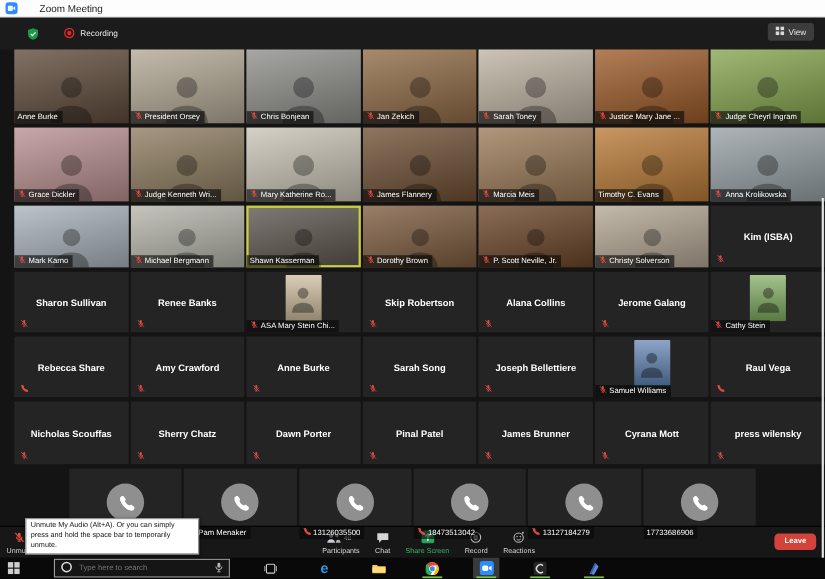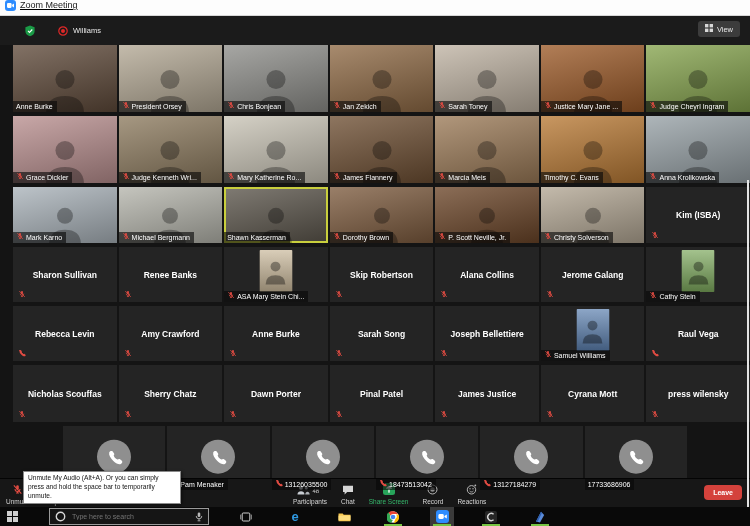--- a/index.html
+++ b/index.html
@@ -1,19 +1,19 @@
 <!DOCTYPE html>
 <html><head>
 <meta charset="utf-8">
 <style>
   html,body{margin:0;padding:0;background:#000;}
   .screen{position:relative;width:750px;height:526px;overflow:hidden;background:#141414;
     font-family:"Liberation Sans",sans-serif;-webkit-font-smoothing:antialiased;}
   
-  .titlebar{height:16px;background:#fdfdfd;border-bottom:1px solid #d8d8d8;display:flex;gap:4px;padding-left:5px;box-sizing:border-box;text-decoration:underline;}
+  .titlebar{height:16px;background:#fdfdfd;border-bottom:1px solid #d8d8d8;display:flex;align-items:center;gap:20px;padding-left:5px;box-sizing:border-box;}
   .zicon{width:11px;height:11px;border-radius:3px;background:#2d8cff;display:flex;align-items:center;justify-content:center;flex:0 0 auto;}
   .ttext{font-size:9px;color:#1a1a1a;}
   
   .mheader{position:absolute;top:16px;left:0;right:0;height:29px;background:#1b1b1b;display:flex;align-items:center;}
   .shield{margin-left:24px;display:flex;}
   .recwrap{margin-left:22px;display:flex;align-items:center;gap:5px;}
   .rectext{color:#e8e8e8;font-size:7.5px;}
   .viewbtn{position:absolute;right:10px;top:5px;background:#3c3c3c;color:#e8e8e8;font-size:7.5px;border-radius:3px;
     padding:3px 7px;display:flex;align-items:center;gap:4px;}
   
@@ -82,21 +82,21 @@
           <path d="M4 5.9l1.5 1.5L8.3 4.5" stroke="#fff" stroke-width="1.1" fill="none"></path>
         </svg>
     </span>
     <span class="recwrap">
       <span>
         <svg width="10" height="10" viewBox="0 0 10 10">
             <circle cx="5" cy="5" r="4.2" fill="none" stroke="#e02828" stroke-width="1.2"></circle>
             <circle cx="5" cy="5" r="2" fill="#e02828"></circle>
           </svg>
       </span>
-      <span class="rectext">Williams</span>
+      <span class="rectext">Recording</span>
     </span>
     <span class="viewbtn">
       <span>
         <svg width="8" height="8" viewBox="0 0 8 8">
             <g fill="#d8d8d8">
               <rect width="3.4" height="3.4"></rect>
               <rect x="4.6" width="3.4" height="3.4"></rect>
               <rect y="4.6" width="3.4" height="3.4"></rect>
               <rect x="4.6" y="4.6" width="3.4" height="3.4"></rect>
             </g>
@@ -492,21 +492,21 @@
                 <path d="M3.3 5.4a2.7 2.7 0 0 0 5.4 0" fill="none" stroke="#e14b42" stroke-width="1.1"></path>
                 <path d="M6 8.4v1.4M4.4 9.8h3.2" stroke="#e14b42" stroke-width="1.1"></path>
                 <path d="M2 1.6l8.2 8.8" stroke="#e14b42" stroke-width="1.2"></path>
               </svg></span>
             <span>Cathy Stein</span>
           </div>
         </div>
       </div>
       <div class="grid-row" style="height: 55px;">
         <div class="tile">
-          <span class="center-name">Rebecca Levin</span>
+          <span class="center-name">Rebecca Share</span>
           <span class="corner-mute">
             <svg width="8" height="8" viewBox="0 0 12 12">
               <path d="M2.3 2.6c.5-1 1.7-1.3 2.3-.7l1 1.3c.4.5.3 1.2-.2 1.6 0 0 .3 1 1.1 1.8.8.8 1.8 1.1 1.8 1.1.4-.5 1.1-.6 1.6-.2l1.3 1c.6.6.3 1.8-.7 2.3-1 .5-3.2.1-5.3-2C3.1 6.7 1.8 4.6 2.3 2.6z" fill="#e14b42"></path>
               <path d="M1.6 1.6l8.8 8.8" stroke="#e14b42" stroke-width="1.2"></path>
             </svg>
           </span>
         </div>
         <div class="tile">
           <span class="center-name">Amy Crawford</span>
           <span class="corner-mute">
@@ -617,21 +617,21 @@
           <span class="corner-mute">
             <svg width="8" height="8" viewBox="0 0 12 12">
               <rect x="4.6" y="1.4" width="2.8" height="5" rx="1.4" fill="#e14b42"></rect>
               <path d="M3.3 5.4a2.7 2.7 0 0 0 5.4 0" fill="none" stroke="#e14b42" stroke-width="1.1"></path>
               <path d="M6 8.4v1.4M4.4 9.8h3.2" stroke="#e14b42" stroke-width="1.1"></path>
               <path d="M2 1.6l8.2 8.8" stroke="#e14b42" stroke-width="1.2"></path>
             </svg>
           </span>
         </div>
         <div class="tile">
-          <span class="center-name">James Justice</span>
+          <span class="center-name">James Brunner</span>
           <span class="corner-mute">
             <svg width="8" height="8" viewBox="0 0 12 12">
               <rect x="4.6" y="1.4" width="2.8" height="5" rx="1.4" fill="#e14b42"></rect>
               <path d="M3.3 5.4a2.7 2.7 0 0 0 5.4 0" fill="none" stroke="#e14b42" stroke-width="1.1"></path>
               <path d="M6 8.4v1.4M4.4 9.8h3.2" stroke="#e14b42" stroke-width="1.1"></path>
               <path d="M2 1.6l8.2 8.8" stroke="#e14b42" stroke-width="1.2"></path>
             </svg>
           </span>
         </div>
         <div class="tile">

